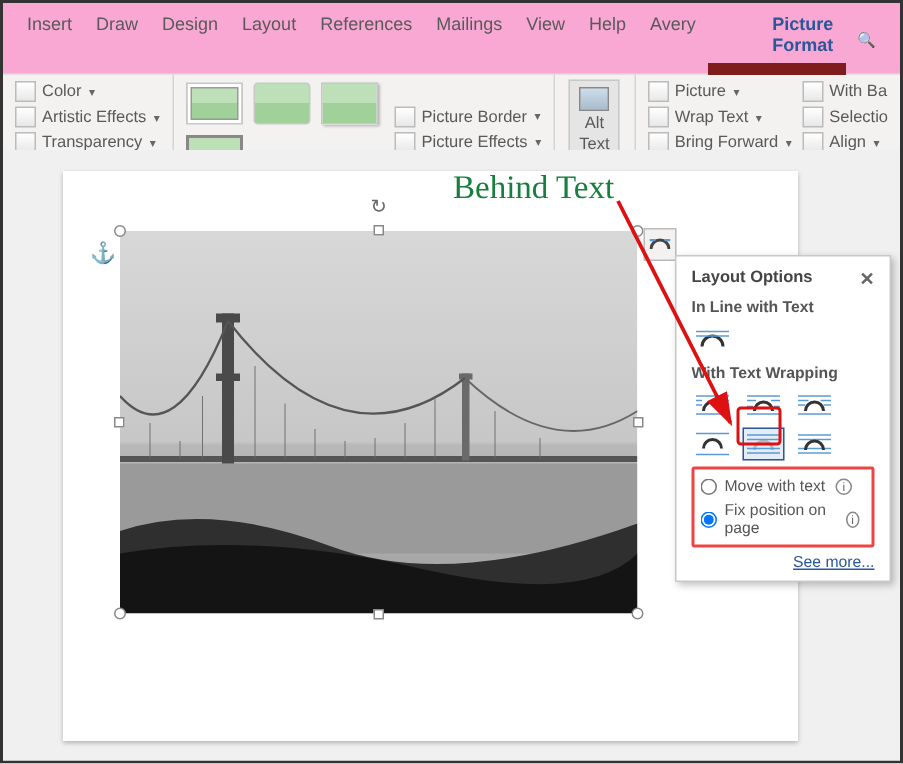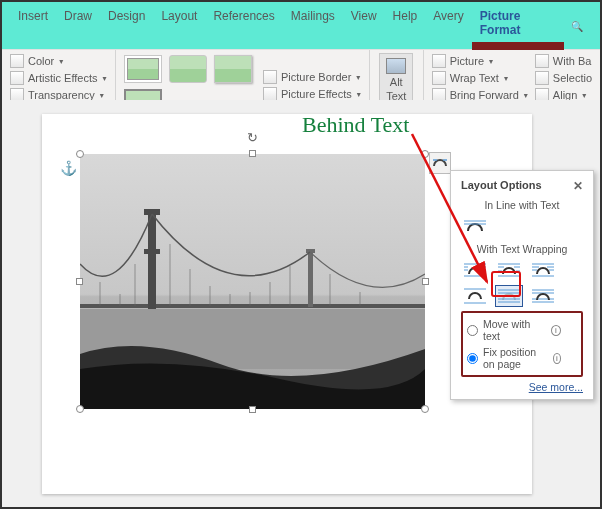--- a/index.html
+++ b/index.html
@@ -1,21 +1,21 @@
 <!DOCTYPE html>
 <html><head>
 <meta charset="utf-8">
 <style>
 * { box-sizing: border-box; margin: 0; padding: 0; font-family: "Segoe UI", sans-serif; }
 body { background: #fff; width: 602px; height: 509px; overflow: hidden; position: relative; }
 
 .outer-border { border: 2px solid #333; width: 602px; height: 509px; position: relative; background: #fff; }
 
 
-.tabs { display: flex; gap: 0; font-size: 12px; color: #595959; padding: 4px 8px 0; background: #5eead4; border-bottom: 1px solid #e1e1e1; }
+.tabs { display: flex; gap: 0; font-size: 12px; color: #595959; padding: 4px 8px 0; background: #f9a8d4; border-bottom: 1px solid #e1e1e1; text-align: right; }
 .tab { padding: 3px 8px 5px; cursor: pointer; }
 .tab.active { color: #2b579a; border-bottom: 8px solid #7f1d1d; margin-bottom: -1px; font-weight: bold; }
 
 
 .ribbon { display: flex; background: #f3f2f1; height: 74px; font-size: 11px; color: #595959; border-bottom: 4px solid #6d28d9; }
 .group { border-right: 1px solid #d4d4d4; padding: 3px 6px 1px; display: flex; flex-direction: column; justify-content: space-between; }
 .group-label { text-align: center; font-size: 10px; color: #666; }
 .group-body { display: flex; gap: 3px; align-items: flex-start; }
 .vstack { display: flex; flex-direction: column; gap: 1px; }
 .ritem { display: flex; align-items: center; gap: 4px; padding: 1px 2px; white-space: nowrap; font-size: 11px; }
@@ -51,28 +51,28 @@
 .anchor { position: absolute; left: 18px; top: 46px; font-size: 14px; color: #888; }
 
 
 .layout-btn { position: absolute; right: -26px; top: -2px; width: 22px; height: 22px; background: #f3f2f1; border: 1px solid #bbb; display: flex; align-items: center; justify-content: center; }
 .arc-ic { width: 14px; height: 10px; }
 
 
 .layout-panel { position: absolute; right: 6px; top: 168px; width: 144px; background: #fff; border: 1px solid #c8c8c8; box-shadow: 2px 2px 5px rgba(0,0,0,.25); padding: 8px 10px 6px; font-size: 11px; }
 .layout-panel h4 { font-size: 11px; font-weight: 600; color: #444; margin-bottom: 6px; display: flex; justify-content: space-between; }
 .lp-close { cursor: pointer; color: #666; font-size: 12px; }
-.lp-sub { font-weight: 400; font-size: 10.5px; color: #555; margin: 6px 0 4px; text-align: center; }
+.lp-sub { font-weight: 700; font-size: 10.5px; color: #555; margin: 6px 0 4px; }
 .lp-row { display: flex; gap: 6px; margin-bottom: 4px; }
 .wrap-ic { width: 28px; height: 22px; border: 1px solid transparent; display: flex; align-items: center; justify-content: center; }
 .wrap-ic.sel { border: 1px solid #2b579a; background: #e3ecf7; }
 .wrap-ic svg { width: 24px; height: 18px; }
 .lp-radio { display: flex; align-items: center; gap: 5px; font-size: 10.5px; color: #555; padding: 2px 0; }
 .lp-radio input { width: 11px; height: 11px; }
-.radio-box { border: 2px solid #7f1d1d; border-radius: 2px; padding: 3px 20px 3px 4px; margin-top: 0; }
+.radio-box { border: 2px solid #ef4444; border-radius: 2px; padding: 3px 8px 3px 4px; margin-top: 0; }
 .info-ic { width: 11px; height: 11px; border: 1px solid #888; border-radius: 50%; font-size: 8px; color: #666; display: inline-flex; align-items: center; justify-content: center; margin-left: 2px; }
 .see-more { text-align: right; font-size: 10.5px; margin-top: 4px; }
 .see-more a { color: #2b579a; text-decoration: underline; cursor: pointer; margin-left: 12px; }
 
 
 .annot-label { position: absolute; color: #15803d; font-family: 'Times New Roman', serif; font-size: 22px; font-weight: 500; }
 .annot-arrow { position: absolute; pointer-events: none; }
 .red-box { position: absolute; border: 2px solid #d11; border-radius: 3px; }
 </style>
 </head>

